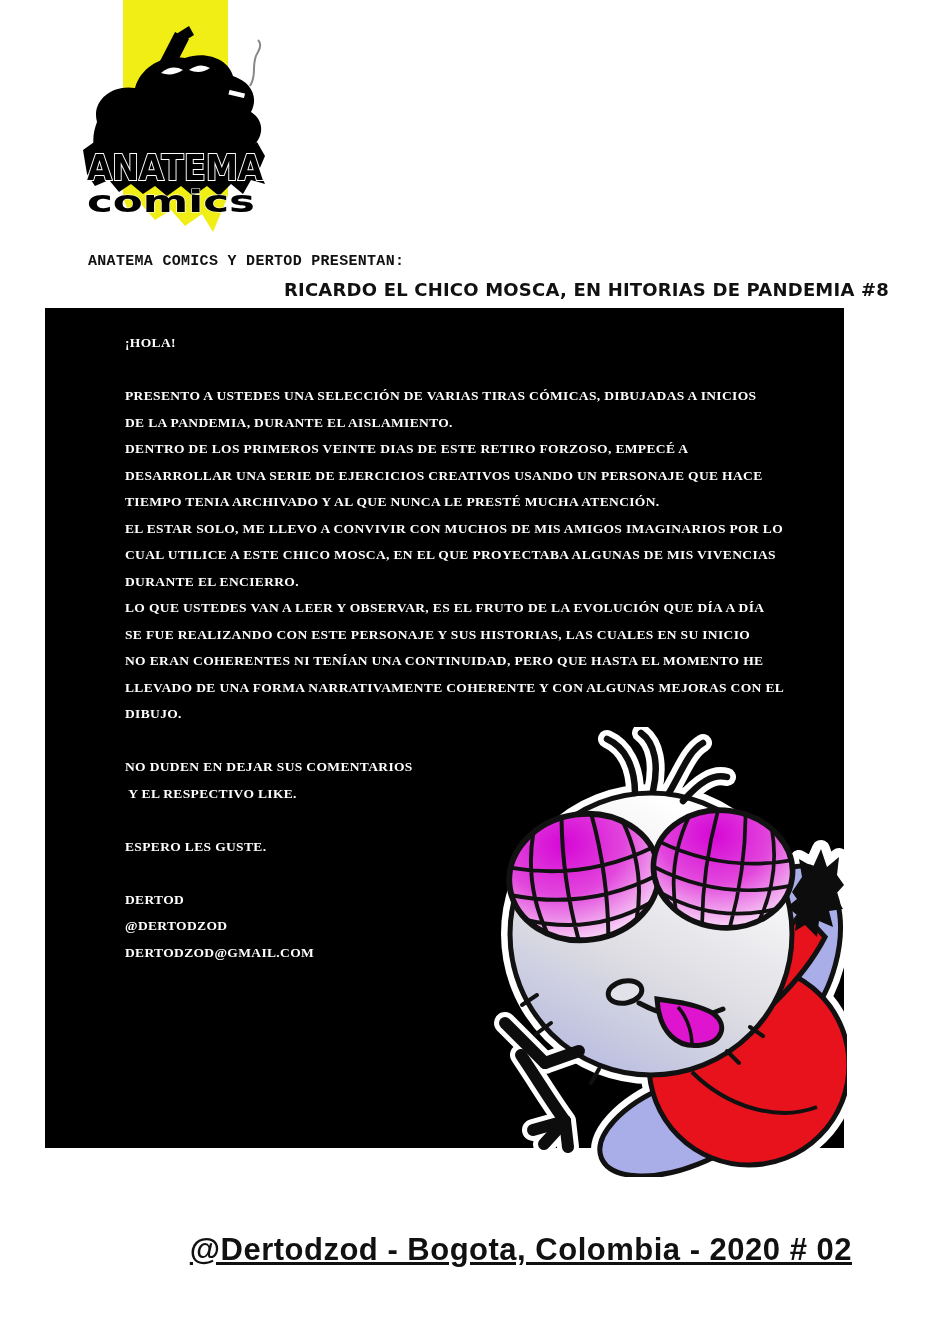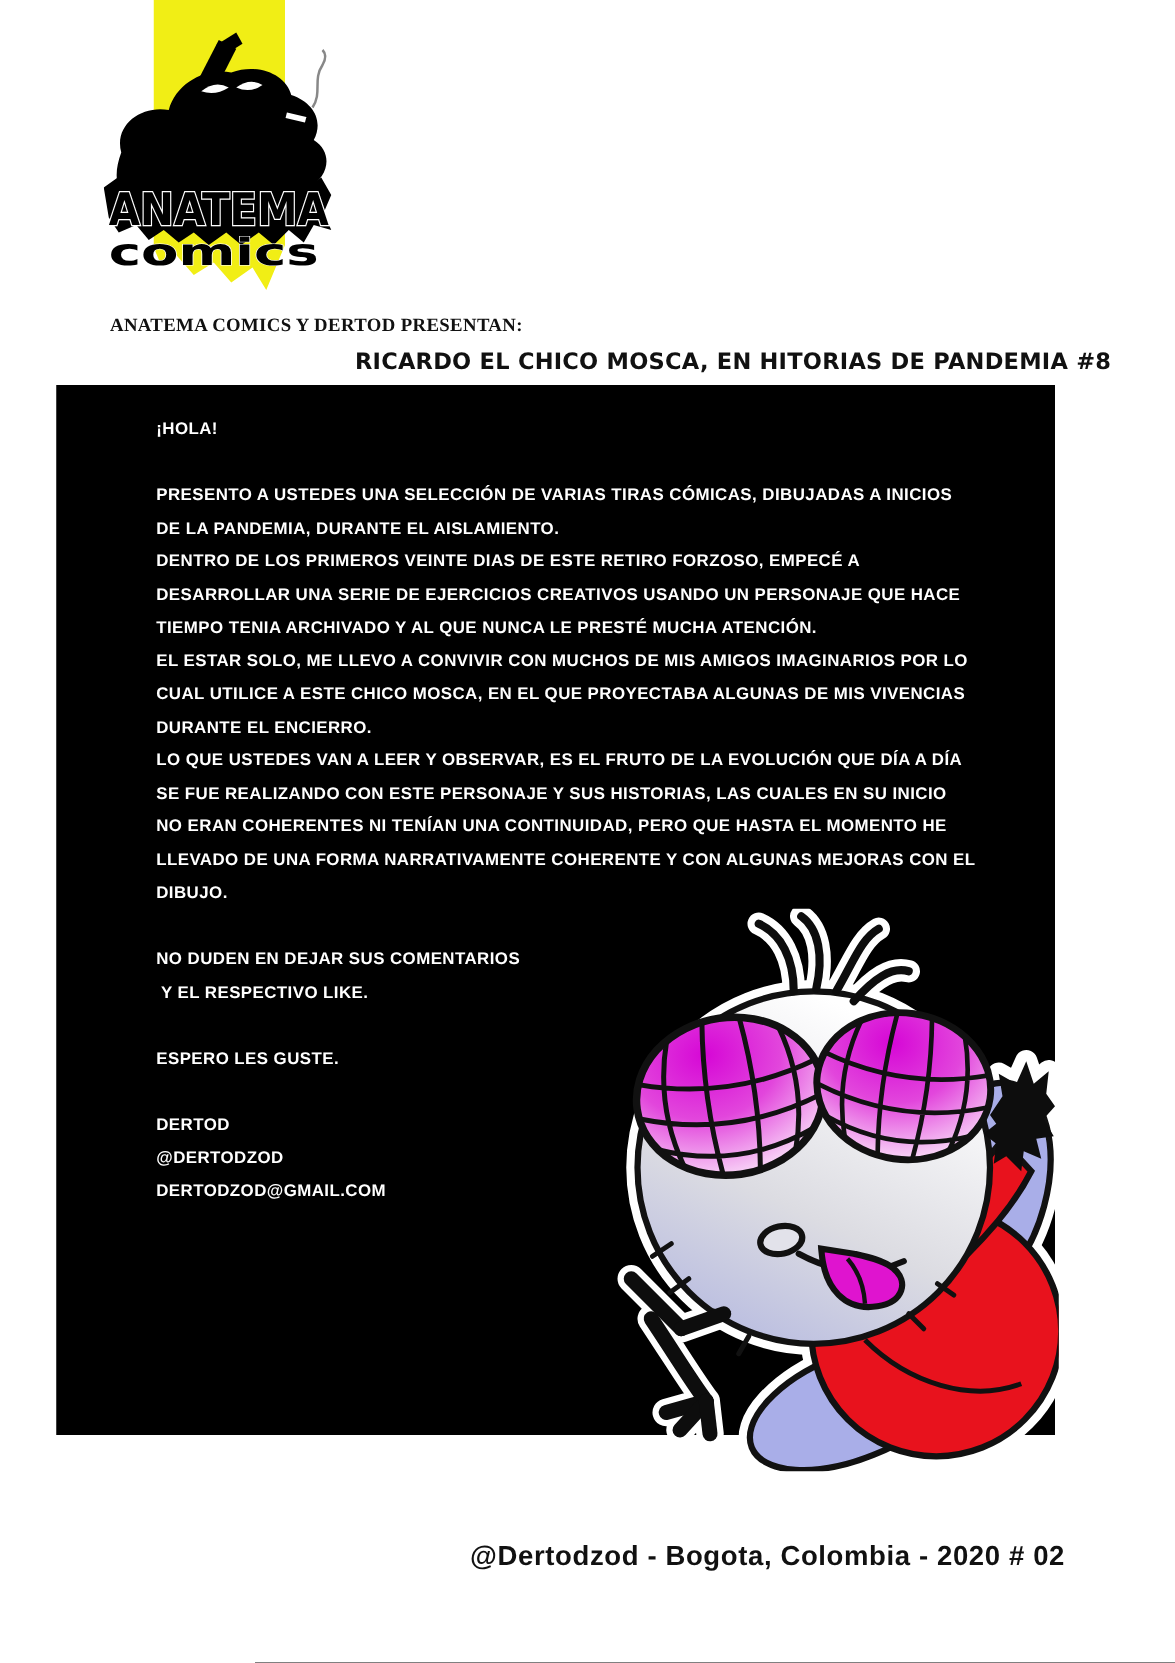--- a/index.html
+++ b/index.html
@@ -3,43 +3,44 @@
 <meta charset="utf-8">
 <style>
   html,body{margin:0;padding:0;}
   body{
     width:940px;height:1330px;position:relative;background:#ffffff;
     font-family:"Liberation Sans", sans-serif;overflow:hidden;
   }
   .logo-svg{position:absolute;left:83px;top:0;}
   .presents-line{
     position:absolute;left:88px;top:253px;
-    font-family:Liberation Serif, serif;
+    font-family:Liberation Mono, monospace;
     font-size:15px;font-weight:bold;color:#111;letter-spacing:0.3px;
   }
   .story-title{
     position:absolute;left:284px;top:279px;
     font-family:"DejaVu Sans", sans-serif;
     font-size:18px;font-weight:bold;color:#111;letter-spacing:0.2px;
   }
   .letter-panel{
     position:absolute;left:45px;top:308px;width:799px;height:840px;
     background:#000000;
   }
   .letter-text{
     position:absolute;left:80px;top:22px;width:712px;
     color:#ffffff;font-size:13.5px;font-weight:bold;line-height:26.5px;
     letter-spacing:0.35px;white-space:pre;
-    font-family:Liberation Sans, sans-serif;
+    font-family:Liberation Serif, serif;
   }
   .fly-svg{position:absolute;left:487px;top:727px;}
   .credit-line{
     position:absolute;left:0;top:1232px;width:852px;text-align:right;
-    font-size:22px;font-weight:bold;color:#111;letter-spacing:0.5px;
+    font-size:31px;font-weight:bold;color:#111;letter-spacing:0.5px;
     font-family:"Liberation Sans", sans-serif;
+    text-decoration:underline;
   }
 </style>
 </head>
 <body>
 
 <div>
 
   <svg class="logo-svg" width="185" height="245" viewBox="0 0 185 245">
     <polygon points="40,0 145,0 145,196 130,232 119,214 102,226 88,210 72,220 58,204 45,210 40,198" fill="#f1ee15"></polygon>
 

